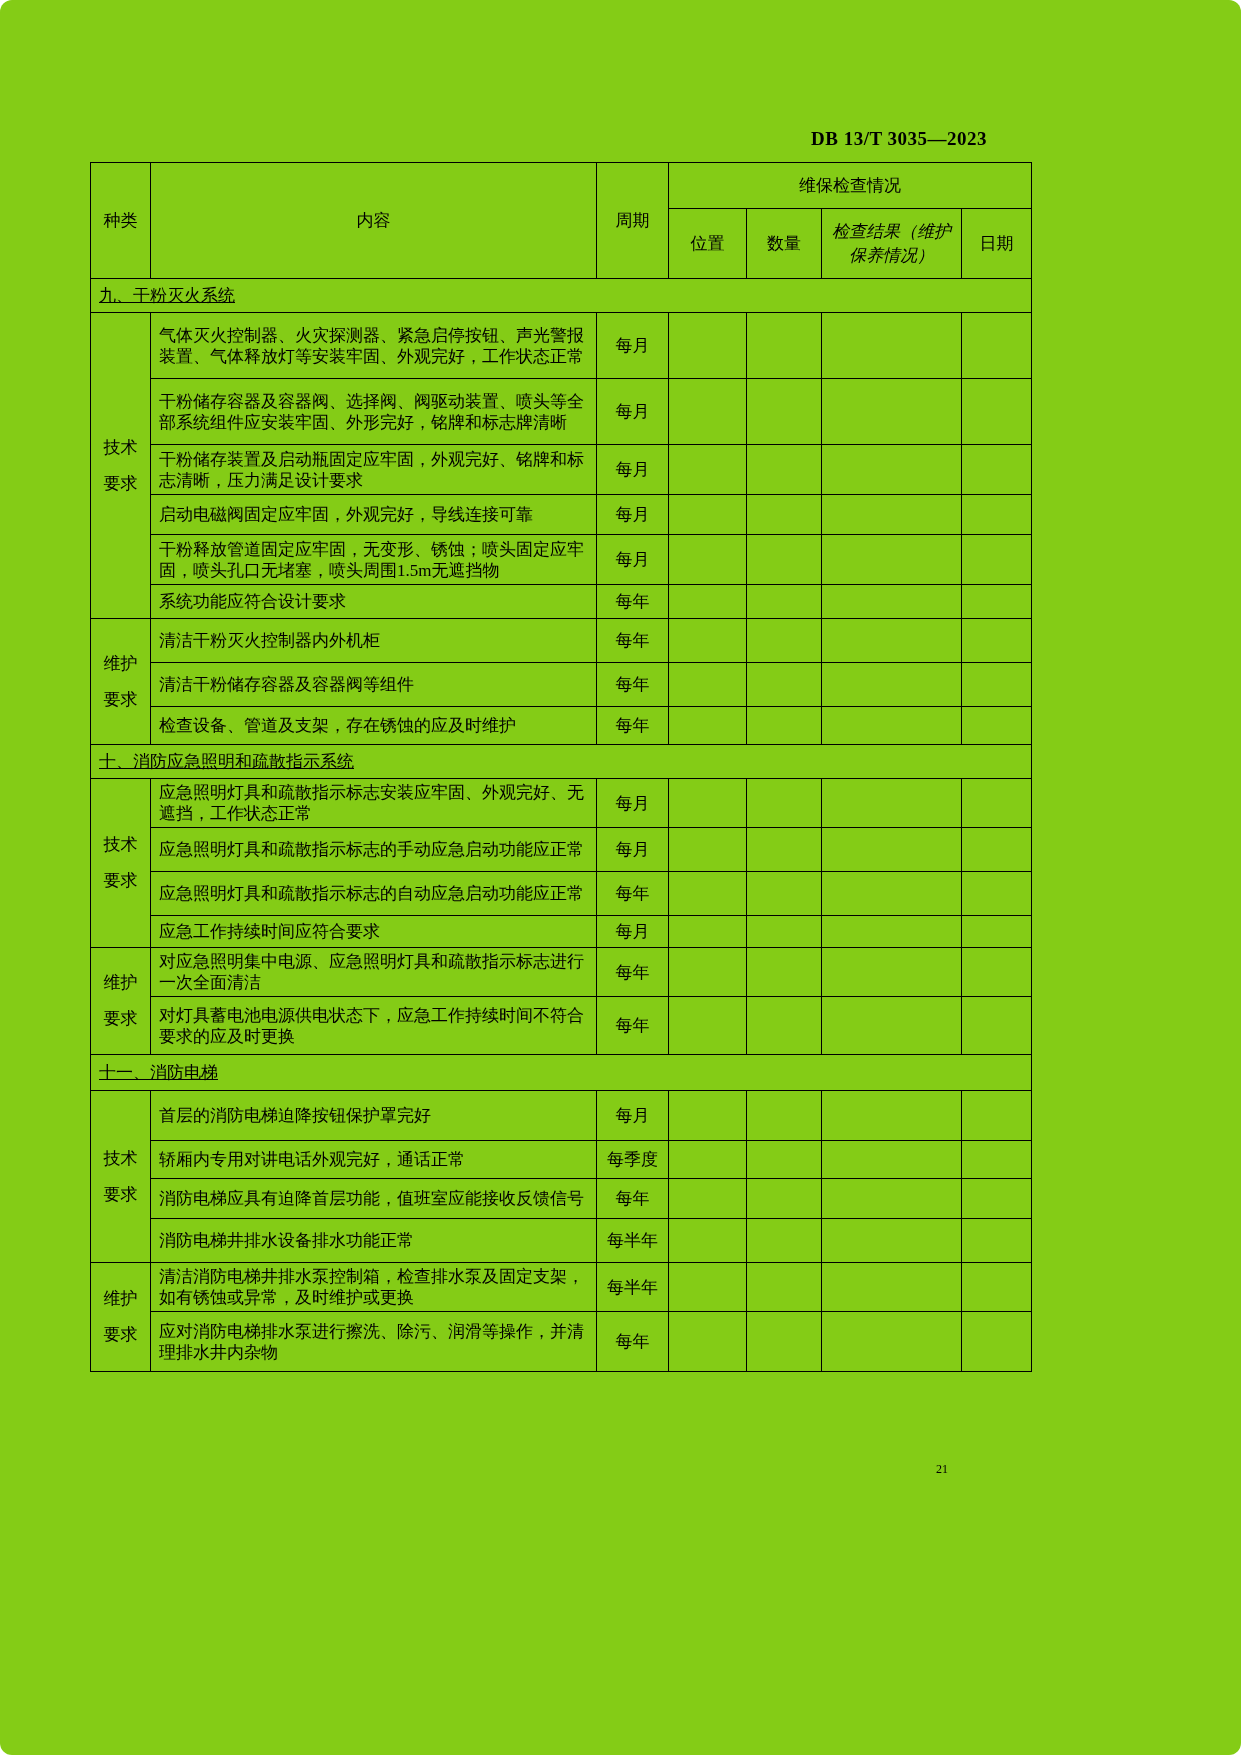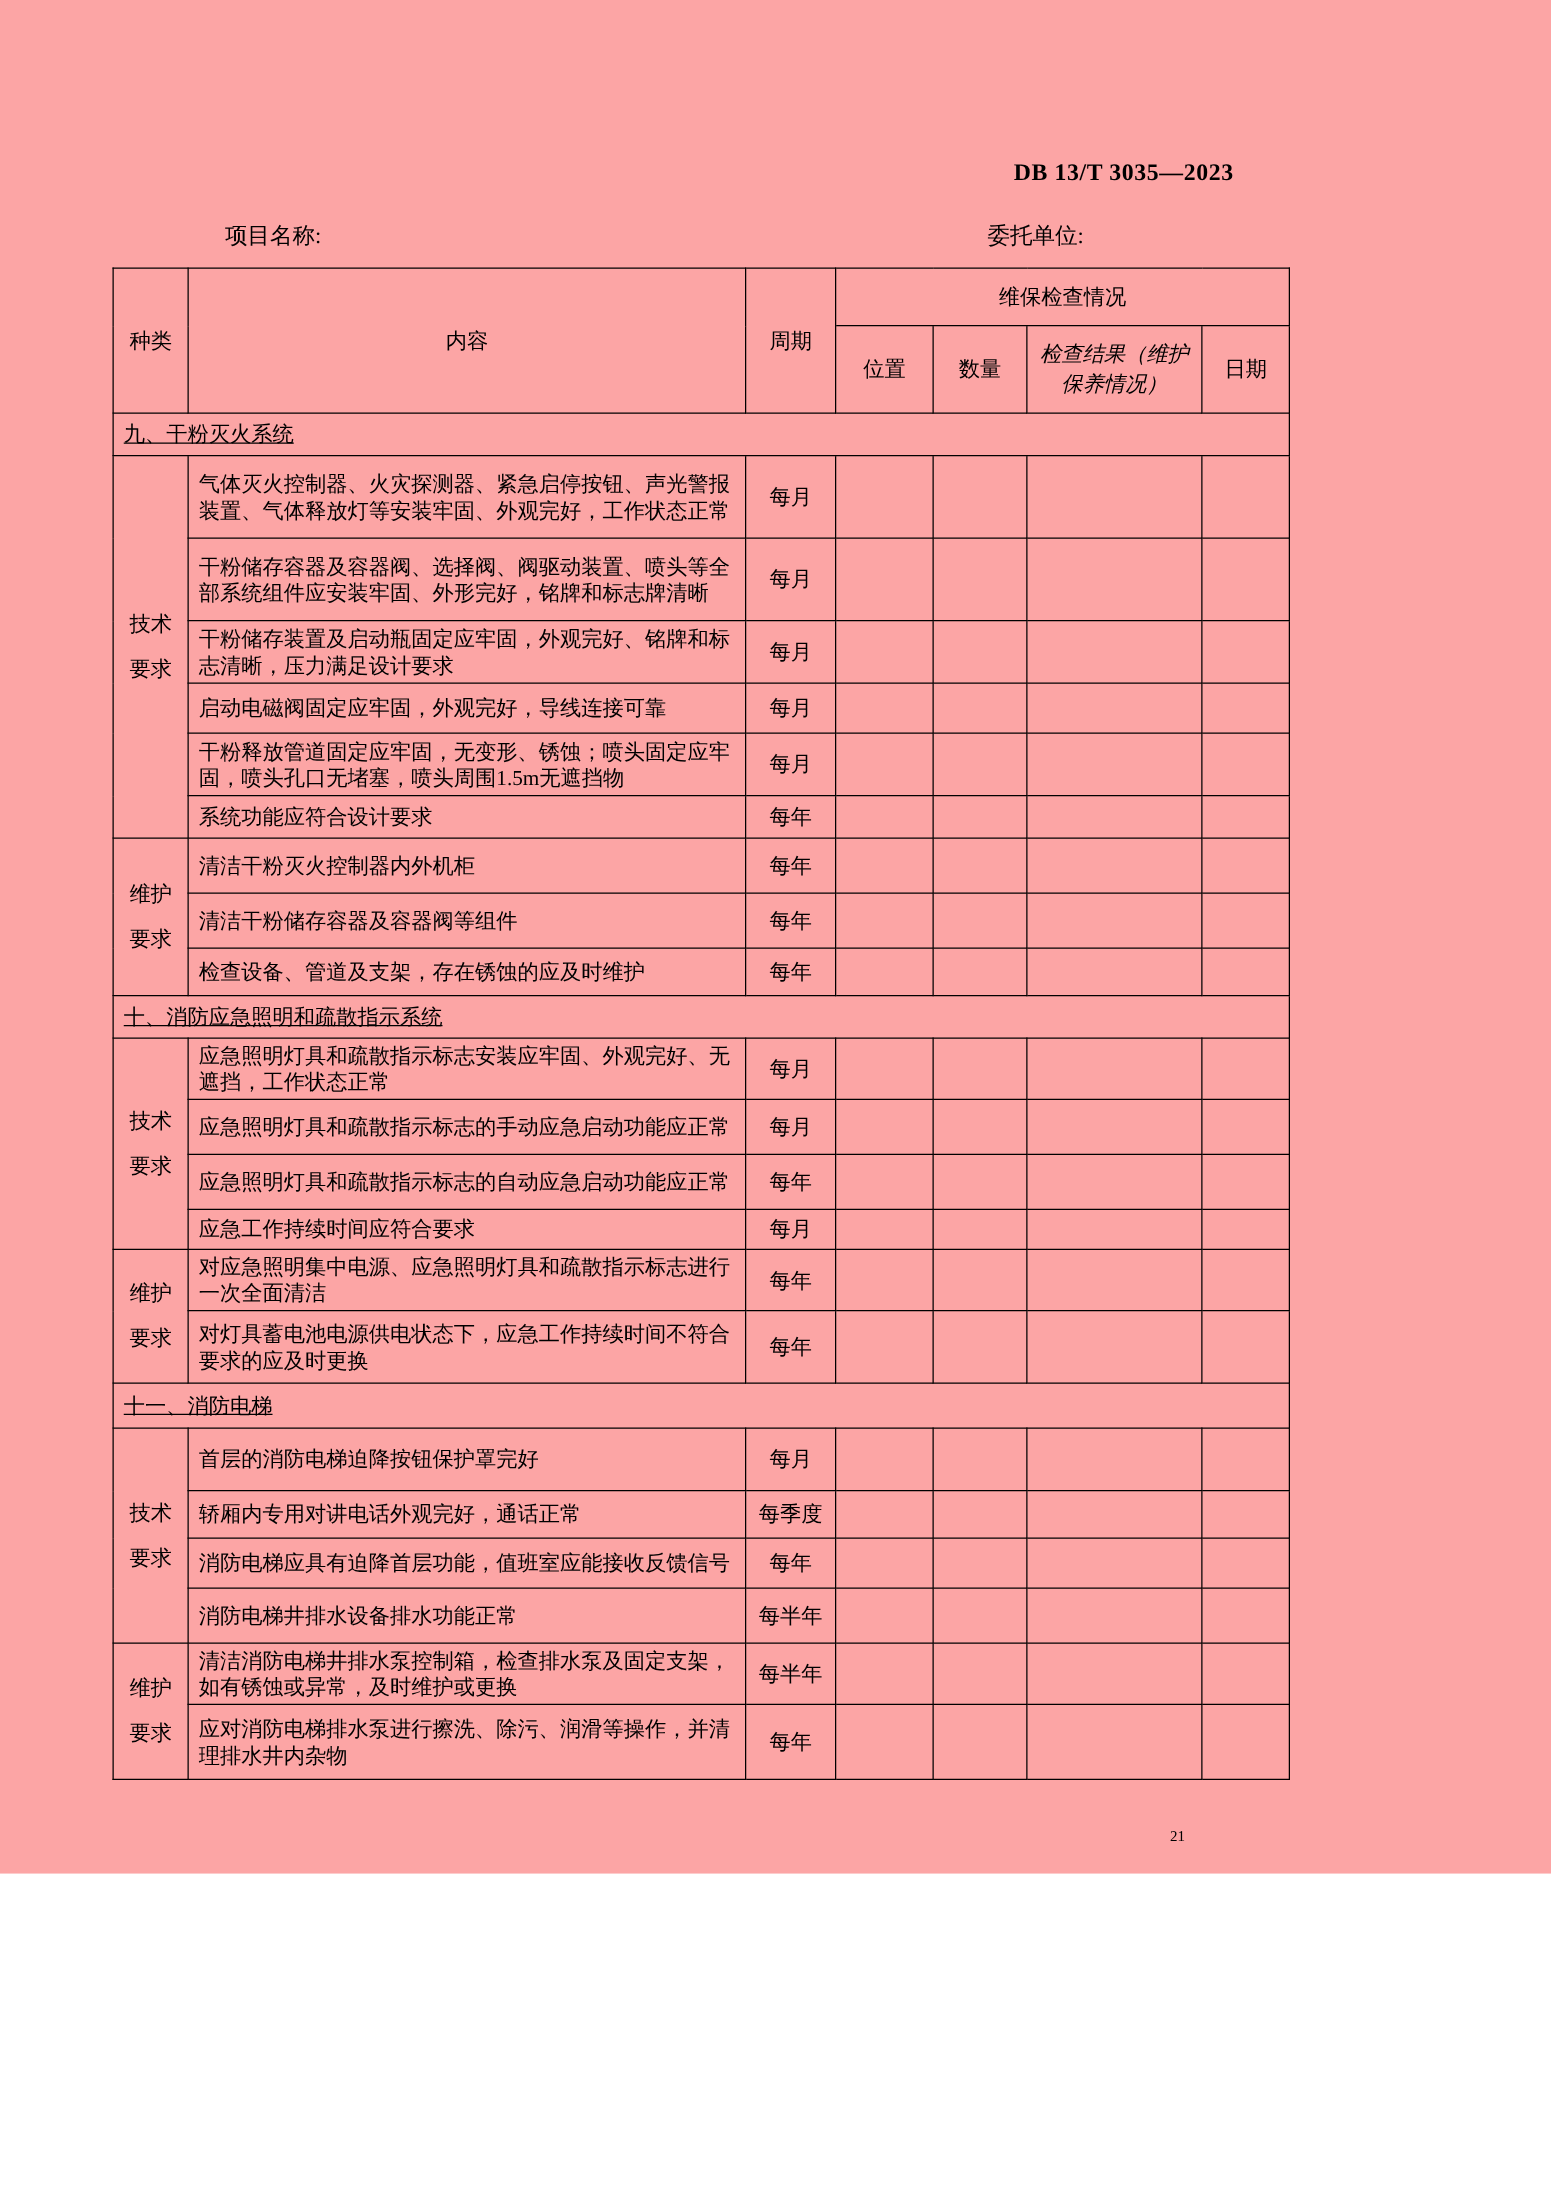--- a/index.html
+++ b/index.html
@@ -4,23 +4,24 @@
 <style>
   * { box-sizing: border-box; }
   html, body { margin: 0; padding: 0; background: #ffffff; }
   body {
     font-family: "Liberation Serif", "DejaVu Serif", serif;
     color: #000;
   }
   .page {
     position: relative;
     width: 1241px;
-    height: 1499px;
-    background: #fca5a5;
+    height: 1755px;
+    background: #84cc16;
     overflow: hidden;
+    border-radius: 12px;
   }
   .content {
     position: absolute;
     left: 90px;
     top: 0;
     width: 941px;
   }
   .std-code {
     padding-top: 128px;
     text-align: right;
@@ -84,24 +85,20 @@
 </style>
 </head>
 <body>
 
 <div class="page">
   <div class="content">
 
     <div class="std-code">DB 13/T 3035—2023</div>
 
 
-    <div class="labels-row">
-      <span class="label-project">项目名称:</span>
-      <span class="label-client">委托单位:</span>
-    </div>
 
     <table class="record">
       <colgroup>
         <col style="width:60px">
           <col style="width:446px">
           <col style="width:72px">
         <col style="width:78px">
           <col style="width:75px">
           <col style="width:140px">
           <col style="width:70px">

